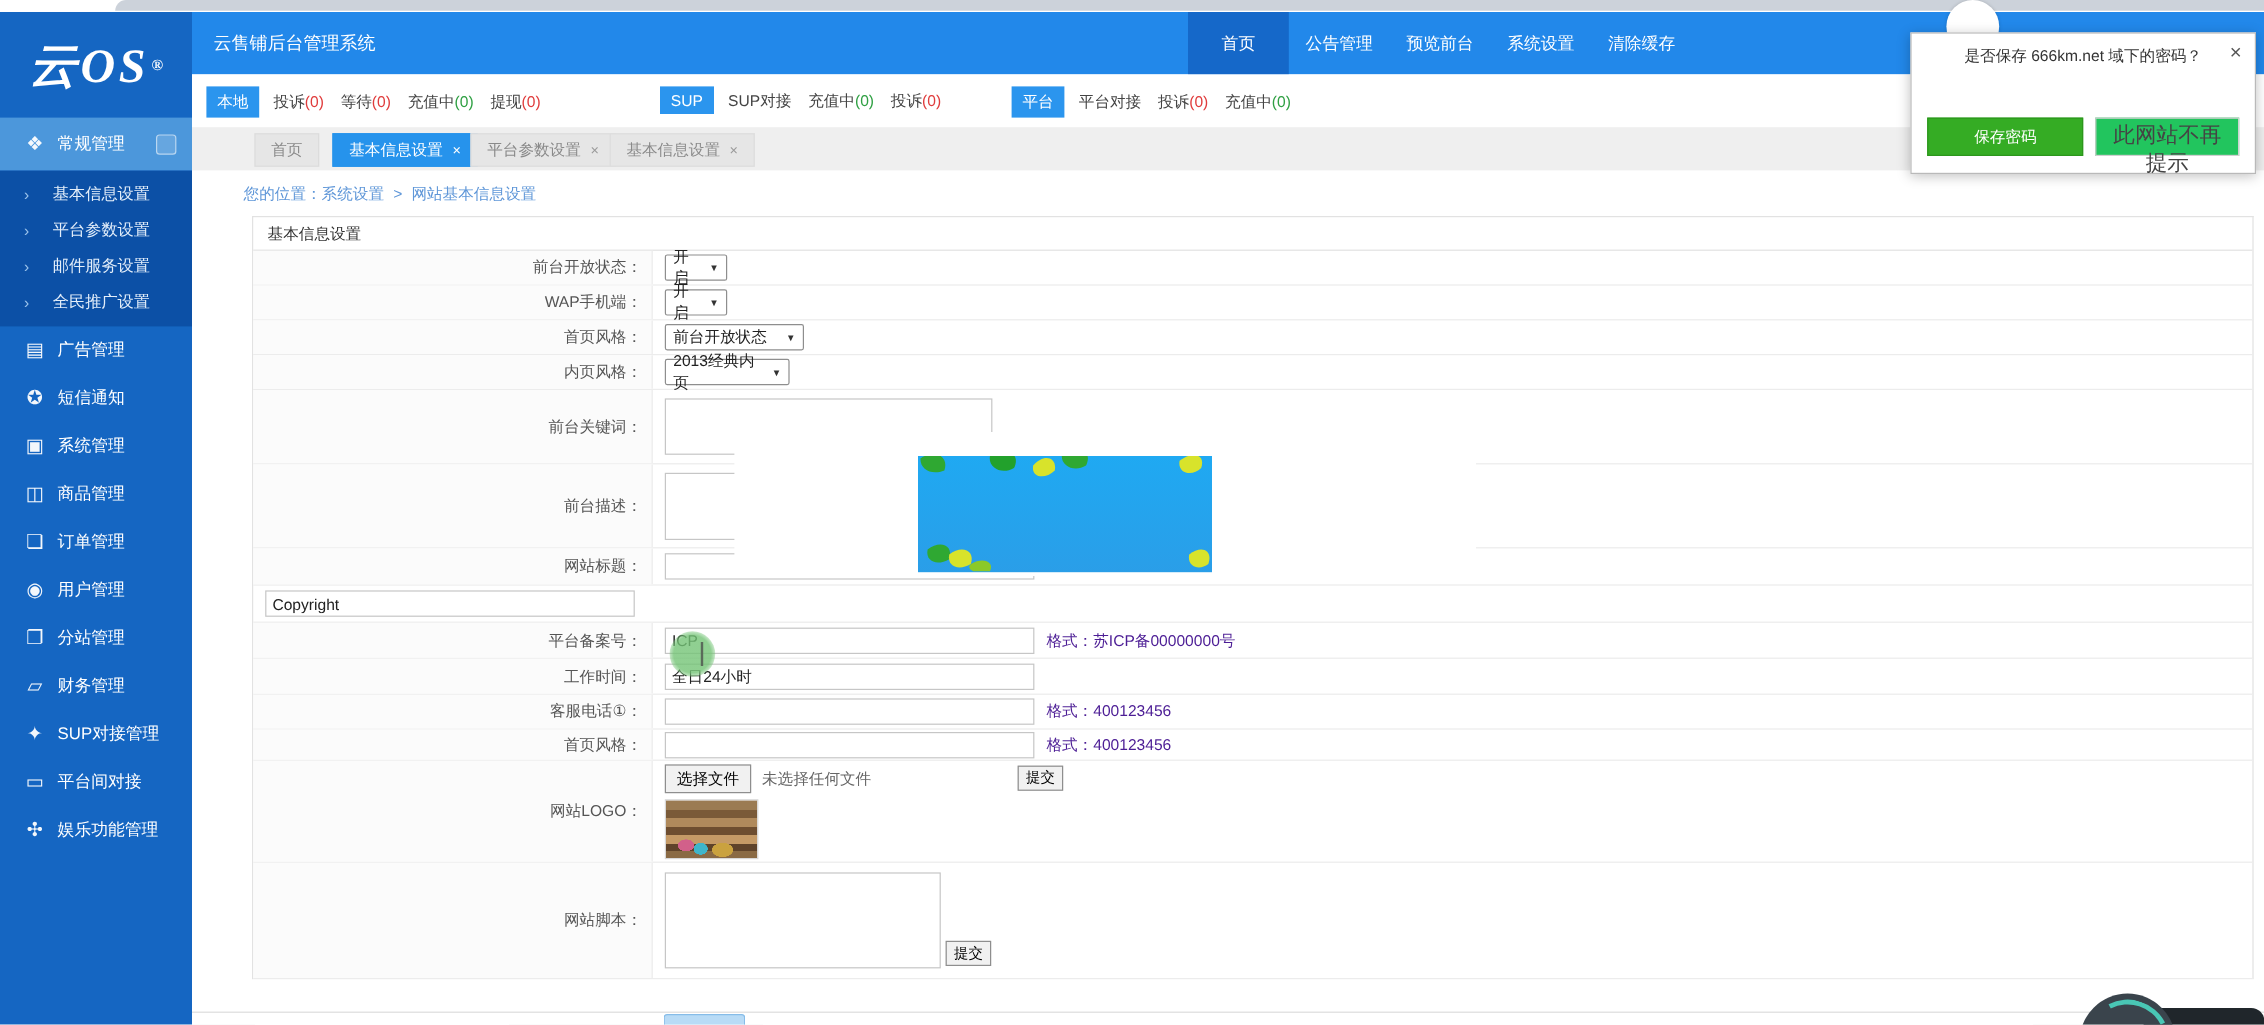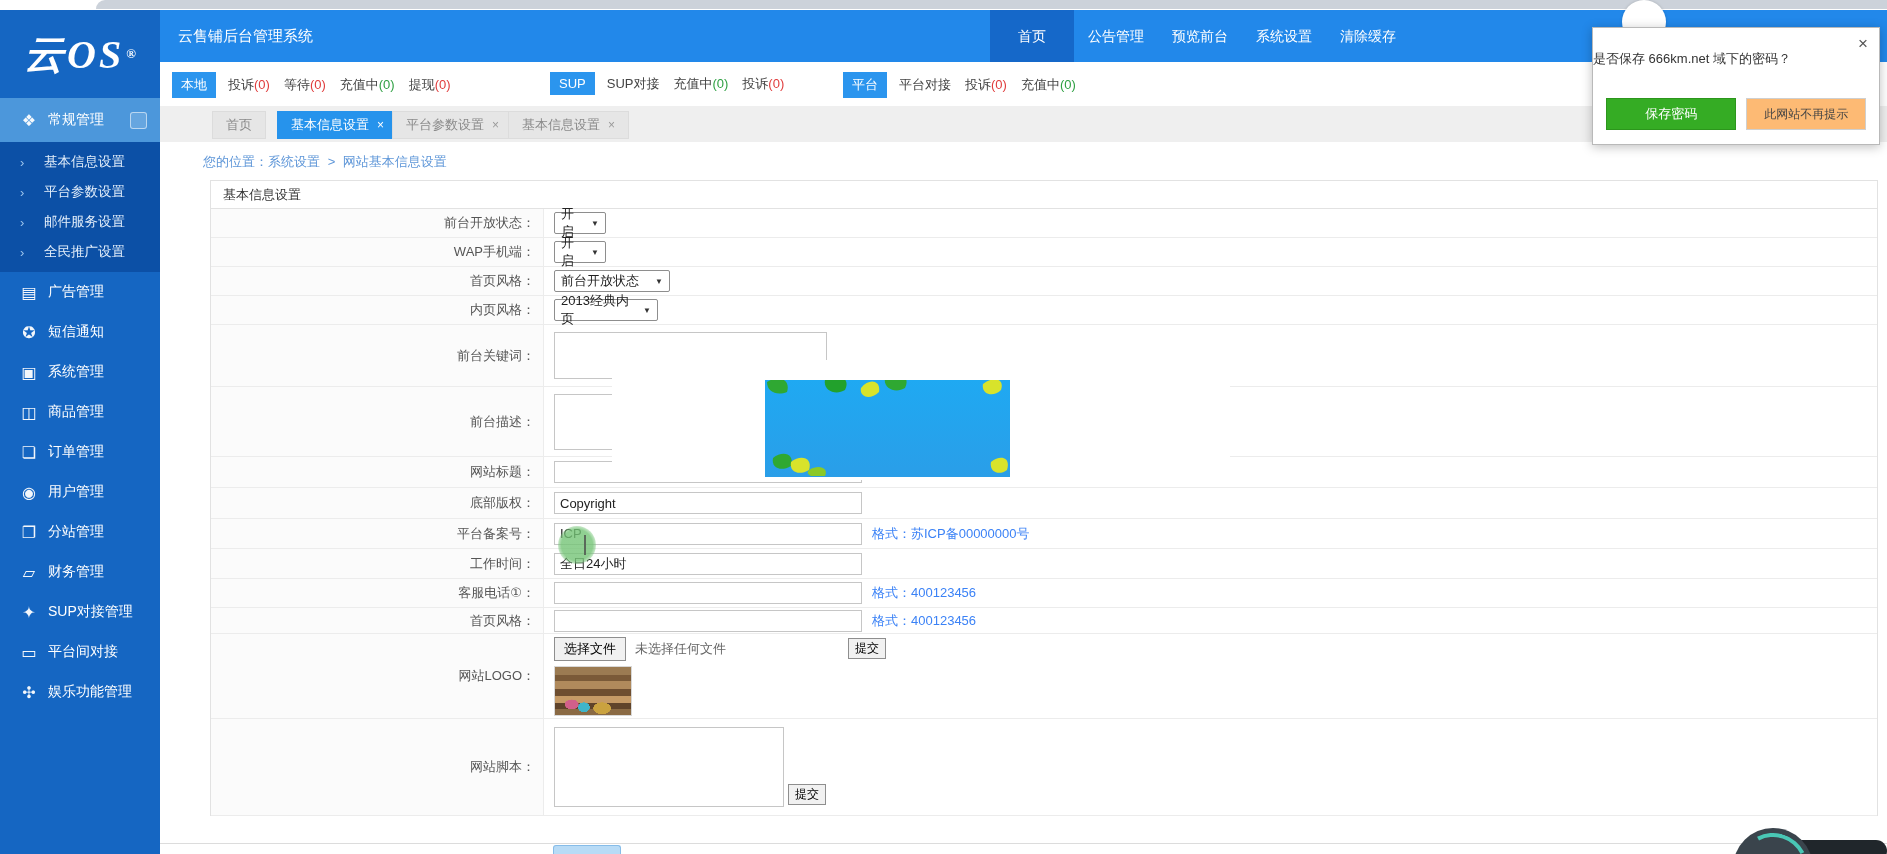--- a/index.html
+++ b/index.html
@@ -57,21 +57,21 @@
   .frow{display:flex;border-bottom:1px solid #ECECEC;box-sizing:border-box;}
   .flabel{width:333px;background:#FBFBFB;border-right:1px solid #ECECEC;display:flex;align-items:center;
     justify-content:flex-end;padding-right:8px;color:#555;font-size:13px;box-sizing:border-box;flex:none;}
   .ffield{flex:1;display:flex;align-items:center;padding-left:10px;font-size:13px;color:#333;}
   .selbox{display:inline-flex;align-items:center;border:1px solid #8E8E8E;background:#fff;height:22px;
     padding:0 6px;font-size:13px;color:#222;border-radius:2px;cursor:pointer;justify-content:space-between;box-sizing:border-box;}
   .selbox .caret{font-size:8px;color:#333;margin-left:7px;}
   .tinput{height:22px;width:308px;border:1px solid #C6C6C6;padding:0 5px;font-size:13px;color:#222;
     font-family:inherit;box-sizing:border-box;}
   .txa{border:1px solid #C6C6C6;resize:none;font-family:inherit;font-size:13px;box-sizing:border-box;}
-  .hint{color:#3b82f6;margin-left:10px;font-size:13px;}
+  .hint{color:#4c1d95;margin-left:10px;font-size:13px;}
   .file-btn{height:24px;padding:0 9px;border:1px solid #8E8E8E;background:#F1F1F1;font-size:13px;cursor:pointer;}
   .no-file{margin-left:9px;color:#666;}
   .submit-btn{height:21px;padding:0 6px;border:1px solid #8E8E8E;background:#F1F1F1;font-size:12px;cursor:pointer;}
   .fcol{display:flex;flex-direction:column;justify-content:center;}
   .file-line{display:flex;align-items:center;}
   .logo-thumb{width:76px;height:48px;margin-top:5px;border:1px solid #d8d8d8;
     background:
       radial-gradient(7px 5px at 22% 78%, #d2608a 96%, transparent),
       radial-gradient(6px 5px at 38% 84%, #3fb5c9 96%, transparent),
       radial-gradient(9px 6px at 62% 86%, #caa23f 96%, transparent),
@@ -87,24 +87,24 @@
   .tap{position:absolute;left:558px;top:526px;width:38px;height:38px;border-radius:50%;z-index:6;
     background:radial-gradient(circle,rgba(116,196,118,.8) 0 58%,rgba(116,196,118,.35) 72%,rgba(116,196,118,0) 74%);}
   .tap .ibeam{position:absolute;left:26px;top:9px;width:2px;height:20px;background:#5a6a5a;}
 
   
   .avatar{position:absolute;left:1622px;top:0;width:44px;height:44px;border-radius:50%;background:#fff;z-index:9;
     box-shadow:0 0 3px rgba(0,0,0,.18);}
   .pw-dialog{position:absolute;left:1592px;top:27px;width:286px;height:116px;background:#fff;
     border:1px solid #B9B9B9;box-shadow:0 2px 10px rgba(0,0,0,.25);z-index:10;}
   .pw-close{position:absolute;right:11px;top:7px;color:#555;font-size:17px;cursor:pointer;line-height:1;}
-  .pw-msg{margin-top:22px;font-size:13px;color:#333;}
+  .pw-msg{margin-top:10px;text-align:center;font-size:13px;color:#333;}
   .pw-btns{position:absolute;left:13px;right:13px;top:70px;display:flex;gap:10px;}
   .btn-save{flex:1.1;height:32px;background:#35AC24;border:1px solid #2C961C;color:#fff;font-size:13px;cursor:pointer;}
-  .btn-no{flex:1;height:32px;background:#fdba74;border:1px solid #CFCFCF;color:#444;font-size:12px;cursor:pointer;}
+  .btn-no{flex:1;height:32px;background:#22c55e;border:1px solid #CFCFCF;color:#444;font-size:18px;cursor:pointer;}
 
   
   .bottom-line{position:absolute;left:160px;top:843px;width:1727px;height:1px;background:#DCDCDC;z-index:1;}
   .partial-btn{position:absolute;left:553px;top:845px;width:66px;height:9px;background:#B8DBF6;
     border:1px solid #86BCE8;border-bottom:none;border-radius:3px 3px 0 0;z-index:4;}
   .widget-bar{position:absolute;left:1786px;top:840px;width:101px;height:22px;background:#20262B;border-radius:12px;z-index:7;}
   .widget-circle{position:absolute;left:1733px;top:828px;width:80px;height:80px;border-radius:50%;background:#3A444C;z-index:8;}
   .widget-circle::after{content:"";position:absolute;inset:5px;border-radius:50%;
     border:4px solid transparent;border-top-color:#49C7B5;transform:rotate(18deg);}
 </style>
@@ -290,21 +290,20 @@
             <textarea class="txa" style="width: 273px; height: 56px;"></textarea>
           </div>
       </div>
       <div class="frow" style="height:31px">
         <div class="flabel">网站标题：</div>
         <div class="ffield">
             <input class="tinput" value="" style="">
           </div>
       </div>
       <div class="frow" style="height:31px">
-        <div class="flabel">底部版权：</div>
         <div class="ffield">
             <input class="tinput" value="Copyright" style="">
           </div>
       </div>
       <div class="frow" style="height:30px">
         <div class="flabel">平台备案号：</div>
         <div class="ffield">
             <input class="tinput" value="ICP" style="">
             <span class="hint">格式：苏ICP备00000000号</span>
           </div>

